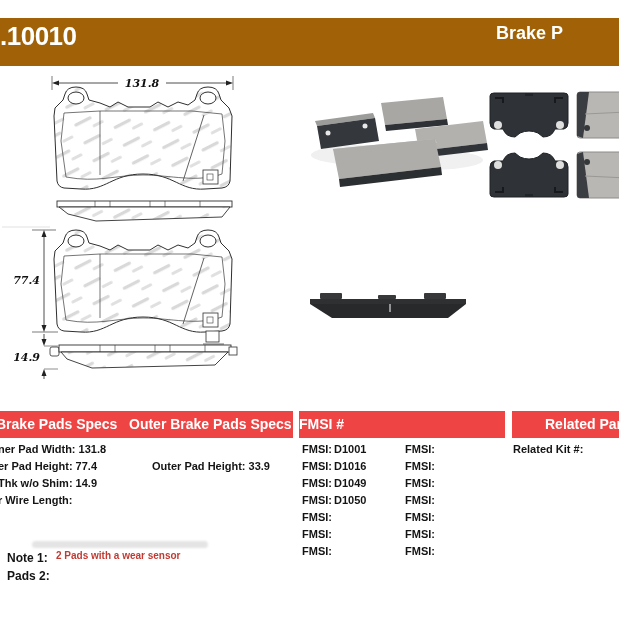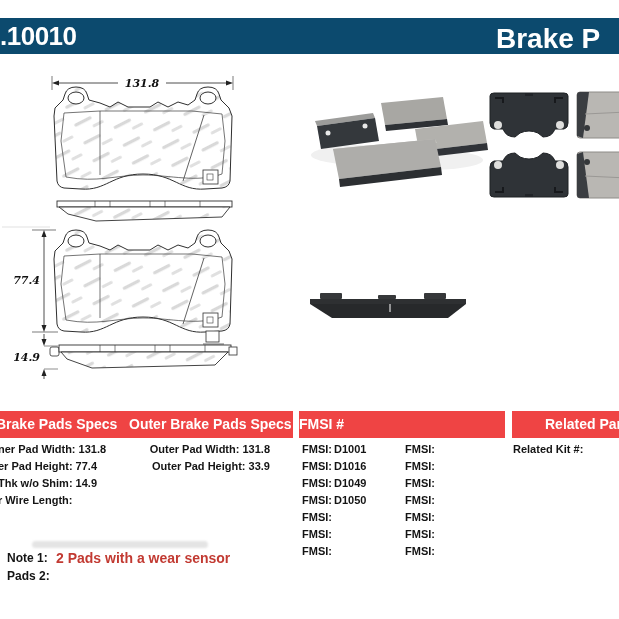--- a/index.html
+++ b/index.html
@@ -1,22 +1,22 @@
 <!DOCTYPE html>
 <html><head>
 <meta charset="utf-8">
 <style>
   html,body{margin:0;padding:0;background:#ffffff;}
   .stage{position:relative;width:619px;height:619px;overflow:hidden;background:#fff;
          font-family:"Liberation Sans",sans-serif;color:#141414;}
 
   
-  .titlebar{position:absolute;left:0;top:18px;width:619px;height:36px;background:#0c4a6e;}
+  .titlebar{position:absolute;left:0;top:18px;width:619px;height:48px;background:#a16207;}
   .titlebar .code{position:absolute;left:0px;top:3px;color:#fff;font-weight:bold;font-size:26px;letter-spacing:-.5px;white-space:nowrap;}
-  .titlebar .ttl{position:absolute;left:496px;top:5px;color:#fff;font-weight:bold;font-size:28px;white-space:nowrap;}
+  .titlebar .ttl{position:absolute;left:496px;top:5px;color:#fff;font-weight:bold;font-size:18px;white-space:nowrap;}
 
   
   .absvg{position:absolute;}
   svg text.dim{font-family:"DejaVu Serif",serif;font-style:italic;font-weight:bold;font-size:11px;fill:#111;}
 
   
   .hbar{position:absolute;top:411px;height:27px;background:#ef4444;color:#fff;font-weight:bold;font-size:14px;}
   .hbar span{position:absolute;top:5px;white-space:nowrap;}
   #bar-specs{left:0;width:293px;}
   #bar-specs .h-inner{left:-4px;}
@@ -31,21 +31,21 @@
   .y0{top:443px}.y1{top:460px}.y2{top:477px}.y3{top:494px}.y4{top:511px}.y5{top:528px}.y6{top:545px}
   .innercol{left:-2px;}
   .outercol{left:105px;width:165px;text-align:right;}
   .fL{left:302px}.fV{left:334px}.fR{left:405px}.relcol{left:513px}
 
   
   .smudge{position:absolute;left:32px;top:541px;width:176px;height:7px;background:#e4e4e4;border-radius:4px;filter:blur(1px);}
   .note-label{position:absolute;left:7px;font-size:12px;font-weight:bold;white-space:nowrap;}
   #note1-label{top:551px}
   #note2-label{top:569px}
-  .note-red{position:absolute;left:56px;top:550px;font-size:14px;font-weight:bold;color:#c23a32;white-space:nowrap;}
+  .note-red{position:absolute;left:56px;top:550px;font-size:10px;font-weight:bold;color:#c23a32;white-space:nowrap;}
 </style>
 </head>
 <body>
 
 <div class="stage">
 
   <div class="titlebar">
     <span class="code">.10010</span>
     <span class="ttl">Brake P</span>
   </div>
@@ -195,21 +195,20 @@
   </div>
   <div class="hbar" id="bar-related">
     <span>Related Par</span>
   </div>
 
   <div class="trow y0 innercol">ner Pad Width: 131.8</div>
   <div class="trow y1 innercol">er Pad Height: 77.4</div>
   <div class="trow y2 innercol">Thk w/o Shim: 14.9</div>
   <div class="trow y3 innercol">r Wire Length:</div>
 
-  <div class="trow y0 outercol">Outer Pad Width: 131.8</div>
   <div class="trow y1 outercol">Outer Pad Height: 33.9</div>
 
   <div class="trow y0 fL">FMSI:</div>
   <div class="trow y0 fV">D1001</div>
   <div class="trow y1 fL">FMSI:</div>
   <div class="trow y1 fV">D1016</div>
   <div class="trow y2 fL">FMSI:</div>
   <div class="trow y2 fV">D1049</div>
   <div class="trow y3 fL">FMSI:</div>
   <div class="trow y3 fV">D1050</div>

